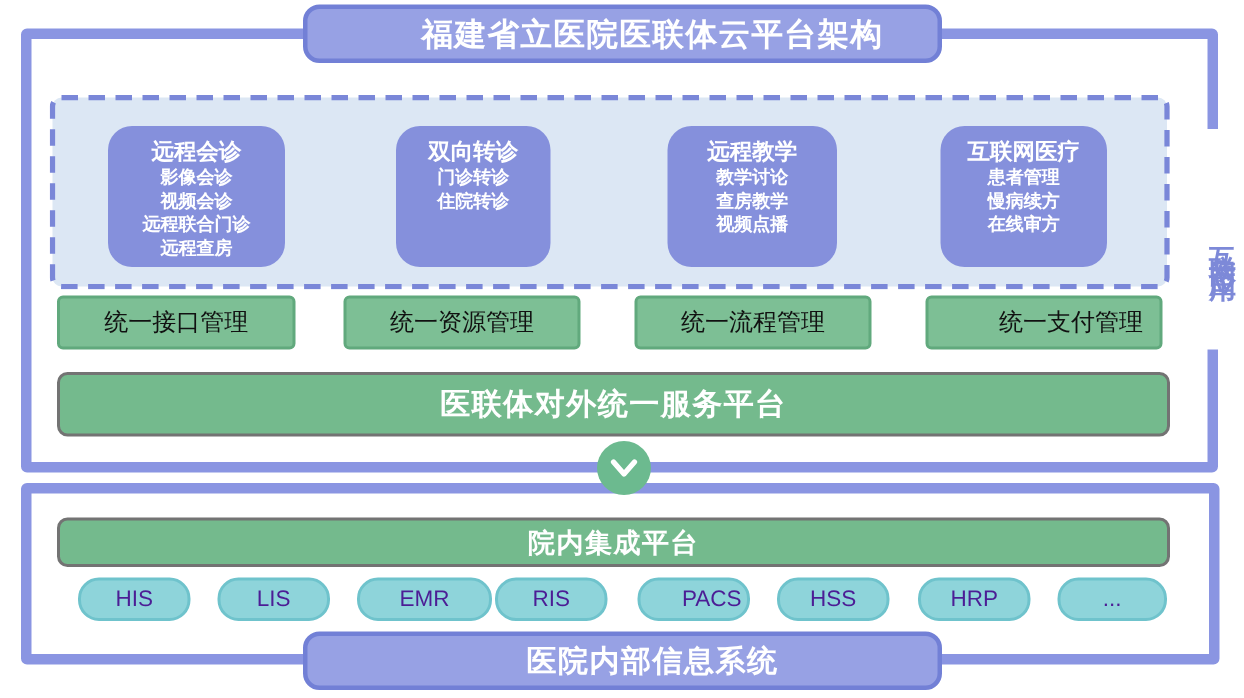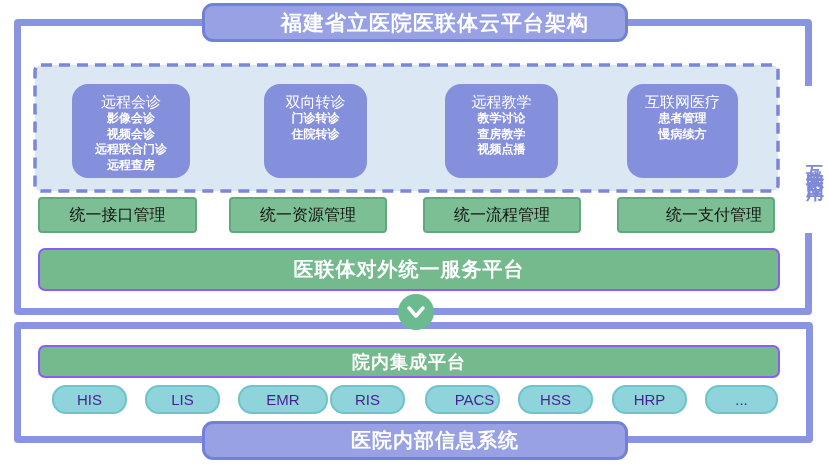--- a/index.html
+++ b/index.html
@@ -16,37 +16,37 @@
         color:#ffffff;font-weight:bold;display:flex;align-items:center;justify-content:center;z-index:6;padding-left:40px;}
   .title-bar{left:202px;top:3px;width:426px;height:39px;font-size:21px;letter-spacing:1px;}
   .bottom-bar{left:202px;top:421px;width:426px;height:39px;font-size:20px;letter-spacing:1px;}
 
   
   .dashed-svg{position:absolute;left:33px;top:63px;width:747px;height:130px;z-index:2;}
 
   
   .service-box{position:absolute;box-sizing:border-box;top:84px;height:94px;background:#8590DC;border-radius:16px;
                color:#ffffff;text-align:center;z-index:3;padding-top:8px;}
-  .service-title{font-size:15px;font-weight:normal;line-height:19px;}
+  .service-title{font-size:15px;font-weight:bold;line-height:19px;}
   .service-item{font-size:12px;font-weight:bold;line-height:15.5px;}
   .sb1{left:72px;width:118px;}
   .sb2{left:264px;width:103px;}
   .sb3{left:445px;width:113px;}
   .sb4{left:627px;width:111px;}
 
   
   .mgmt-box{position:absolute;box-sizing:border-box;top:197px;height:36px;background:#7DBF95;border:2px solid #61A97D;
             border-radius:4px;color:#111111;font-size:16px;display:flex;align-items:center;justify-content:center;z-index:3;}
   .mb1{left:38px;width:159px;}
   .mb2{left:229px;width:158px;}
   .mb3{left:423px;width:158px;}
   .mb4{left:617px;width:158px;padding-left:36px;}
 
   
-  .green-bar{position:absolute;box-sizing:border-box;background:#74BA8D;border:2px solid #8b5cf6;border-radius:7px;
+  .green-bar{position:absolute;box-sizing:border-box;background:#74BA8D;border:2px solid #737373;border-radius:7px;
              color:#ffffff;font-weight:bold;display:flex;align-items:center;justify-content:center;z-index:3;}
   .platform-bar{left:38px;top:248px;width:742px;height:43px;font-size:20px;letter-spacing:1px;}
   .integration-bar{left:38px;top:345px;width:742px;height:33px;font-size:18px;letter-spacing:1px;}
 
   
   .sys-box{position:absolute;box-sizing:border-box;top:385px;height:29px;background:#8ED4DA;border:2px solid #6FC3CC;
            border-radius:14px;color:#4c1d95;font-size:15px;display:flex;align-items:center;justify-content:center;z-index:3;}
   .sy1{left:52px;width:75px;} .sy2{left:145px;width:75px;} .sy3{left:238px;width:90px;} .sy4{left:330px;width:75px;}
   .sy5{left:425px;width:75px;padding-left:24px;} .sy6{left:518px;width:75px;} .sy7{left:612px;width:75px;} .sy8{left:705px;width:73px;}
 
@@ -86,20 +86,21 @@
   <div class="service-box sb3">
     <div class="service-title">远程教学</div>
     <div class="service-item">教学讨论</div>
     <div class="service-item">查房教学</div>
     <div class="service-item">视频点播</div>
   </div>
   <div class="service-box sb4">
     <div class="service-title">互联网医疗</div>
     <div class="service-item">患者管理</div>
     <div class="service-item">慢病续方</div>
+    <div class="service-item">在线审方</div>
   </div>
 
   <div class="mgmt-box mb1">统一接口管理</div>
   <div class="mgmt-box mb2">统一资源管理</div>
   <div class="mgmt-box mb3">统一流程管理</div>
   <div class="mgmt-box mb4">统一支付管理</div>
 
   <div class="green-bar platform-bar">医联体对外统一服务平台</div>
 
   <div class="side-mask"></div>

